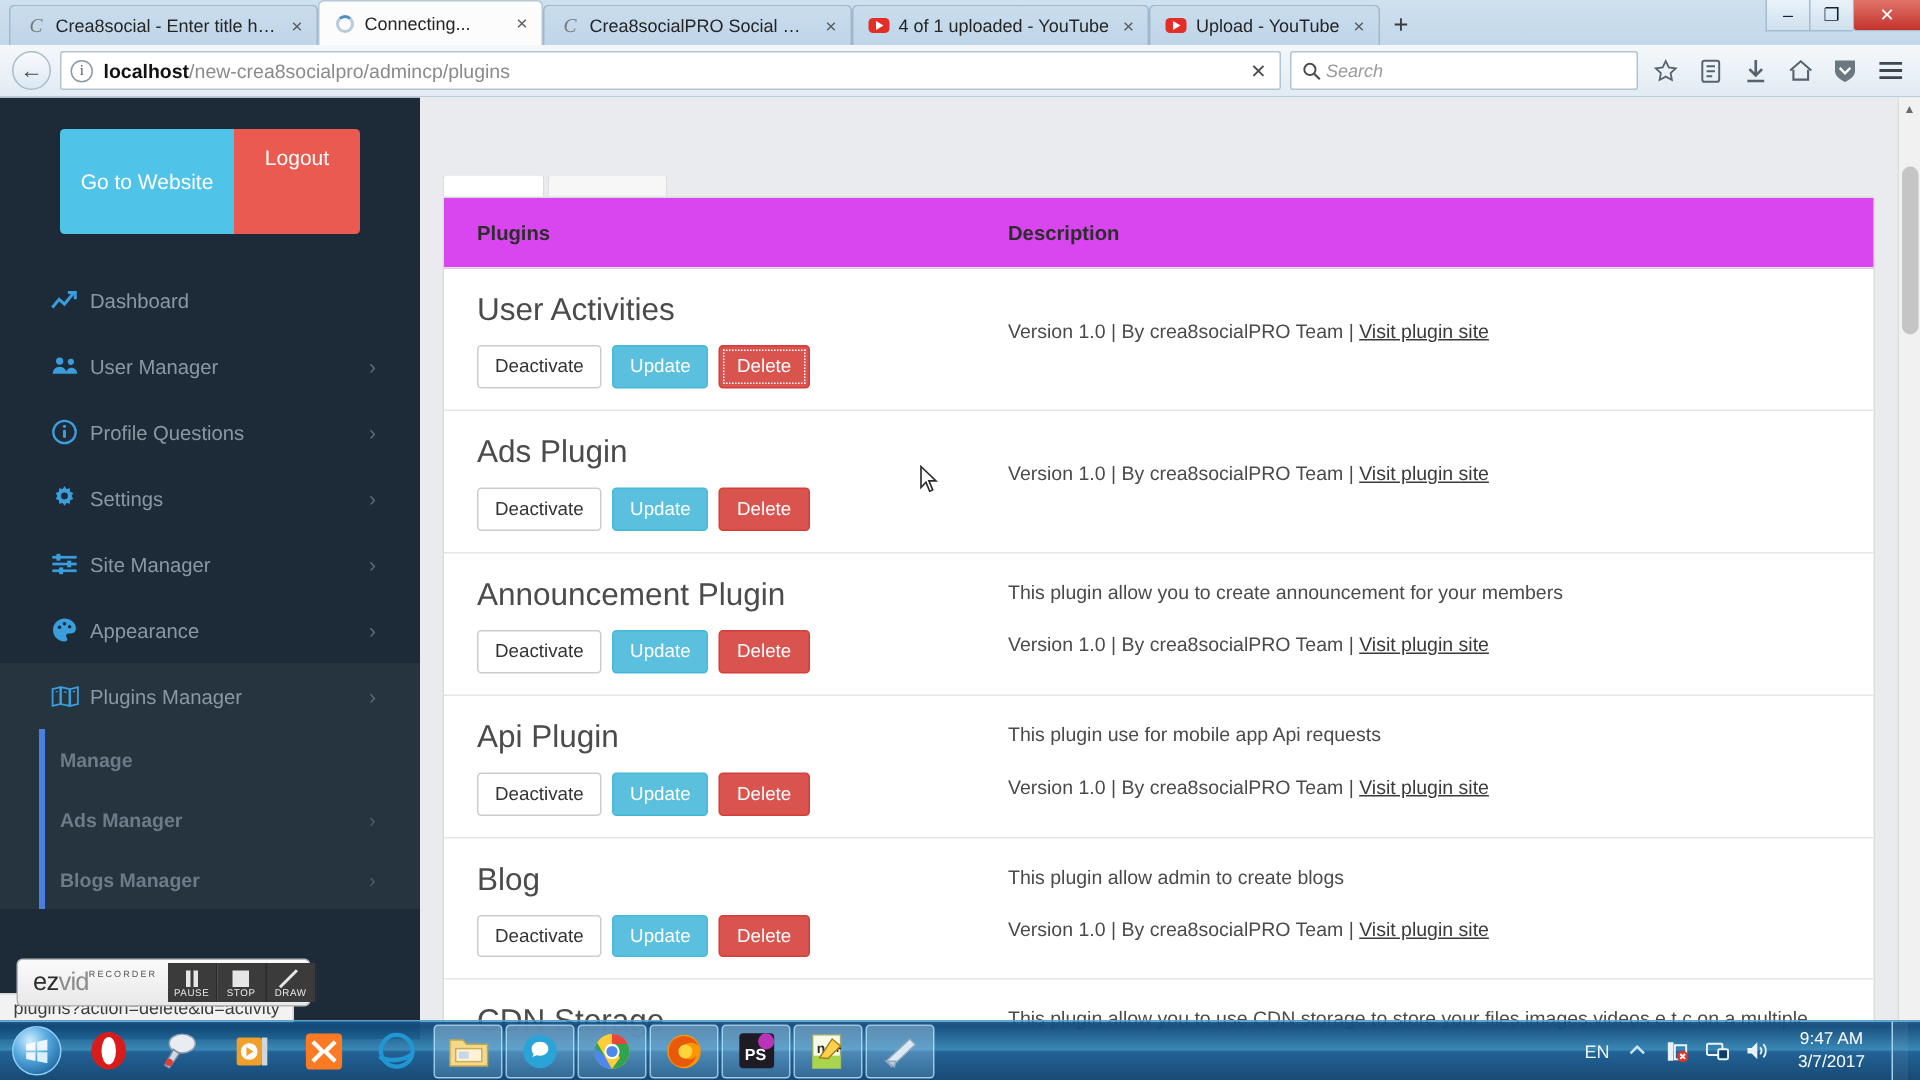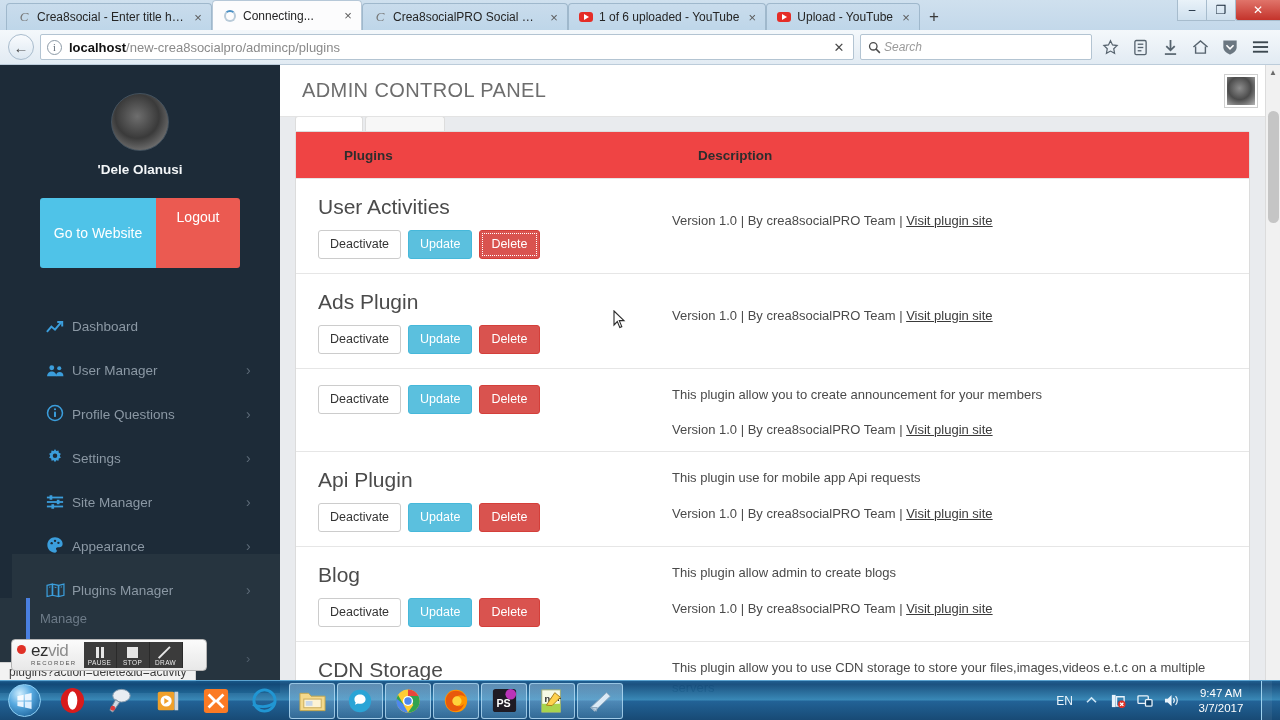--- a/index.html
+++ b/index.html
@@ -146,41 +146,41 @@
   #go-to-website-button {
     flex: 1 1 auto; background: #4fc3e8; color:#fff; text-align:center;
     padding: 27px 0; font-size: 14px; cursor:pointer;
   }
   #logout-button {
     flex: 0 0 84px; background: #eb5a51; color:#fff; text-align:center;
     padding: 11px 0; font-size: 14px; cursor:pointer;
   }
   #sidebar-nav { margin-top: 22px; }
   .nav-item {
-    height: 44px; display:flex; align-items:flex-end; padding: 0 22px 0 34px;
-    color: #8b98a4; font-size: 13.5px; cursor: pointer; position: relative; margin-left: 12px;
+    height: 44px; display:flex; align-items:center; padding: 0 22px 0 34px;
+    color: #8b98a4; font-size: 13.5px; cursor: pointer; position: relative;
   }
   .nav-item .nav-ico {
     width: 26px; flex:0 0 26px; display:flex; align-items:center;
     color: #3b9edc;
   }
   .nav-item .nav-label { flex:1 1 auto; }
   .nav-item .nav-caret { flex:0 0 12px; color:#5d6b78; font-size: 14px; }
   .nav-item.active { background: #26343f; }
   #active-accent {
     position: absolute; left: 26px; width: 4px; background: #4a7fe0;
     top: 0; bottom: 0;
   }
   #plugins-section { position: relative; }
   #plugins-submenu { background: #26343f; }
   .subnav-item {
     height: 40px; display:flex; align-items:center; padding: 0 22px 0 40px;
     color: #6d7b88; font-size: 13px; cursor:pointer;
   }
-  .subnav-item .sub-label { flex:1 1 auto; }
+  .subnav-item .sub-label { flex:1 1 auto;font-weight:bold; }
   .subnav-item .sub-caret { flex:0 0 12px; color:#4f5d6a; font-size: 13px; }
 
   
   #main-area { flex:1 1 auto; height:100%; background:#e9ebee; position:relative; overflow:hidden;}
   #acp-header {
     height: 52px; background:#fff; border-bottom: 1px solid #e3e3e3;
     display:flex; align-items:center; padding: 0 22px;
   }
   #acp-title { flex:1 1 auto; font-size: 20px; color: #6d6d6d; letter-spacing: .4px; }
   #acp-avatar {
@@ -200,21 +200,21 @@
     font-size: 11px; color:#999; overflow:hidden; text-align:center;
   }
   #panel {
     background: #fff; border: 1px solid #dcdcdc; margin: 0 15px;
     border-radius: 2px;
   }
   .prow { display:flex; border-bottom: 1px solid #e6e6e6; }
   .prow:last-child { border-bottom: none; }
   .pcol-name { flex: 0 0 376px; padding: 16px 0 14px 22px; }
   .pcol-desc { flex: 1 1 auto; padding: 16px 18px 14px 0; }
-  #table-head { background:#ef4444;padding-left:26px; }
+  #table-head { background:#d946ef; }
   #table-head .pcol-name, #table-head .pcol-desc {
     padding-top: 16px; padding-bottom: 15px;
     font-size: 13.5px; font-weight: 700; color: #2d2d2d;
   }
   .plugin-title {
     font-size: 21px; color: #4b4b4b; font-weight: 400; margin-bottom: 11px;
   }
   .btn-group { display:flex; gap: 7px; }
   .btn {
     font-size: 12.5px; padding: 5px 11px; border-radius: 3px; cursor:pointer;
@@ -246,21 +246,21 @@
   #mouse-cursor { position: absolute; left: 613px; top: 245px; z-index: 40; }
 
   
   #ezvid-recorder {
     position: absolute; left: 11px; top: 639px; width: 196px; height: 32px;
     background: linear-gradient(to bottom, #fbfbfb, #e8e8e8);
     border: 1px solid #b5b5b5; border-radius: 4px;
     display: flex; align-items: center; z-index: 50;
   }
   #ezvid-rec-dot { width: 9px; height:9px; border-radius:50%; background:#e03127; margin: 0 5px 12px 5px; }
-  #ezvid-logo { display:flex; flex-direction:column; line-height:1; padding-bottom:2px; }
+  #ezvid-logo { display:flex; flex-direction:row; line-height:1; padding-bottom:2px; }
   #ezvid-word { font-size: 17px; color:#2d2d2d; letter-spacing:-.5px; }
   #ezvid-word i { color:#8c8c8c; font-style:normal; }
   #ezvid-sub { font-size: 6px; color:#555; letter-spacing: 1.4px; margin-top:1px; }
   #ezvid-controls { display:flex; margin-left: 7px; height: 26px; }
   .ezbtn {
     width: 33px; background: #3b3b3b; color:#e9e9e9;
     display:flex; flex-direction:column; align-items:center; justify-content:flex-end;
     font-size: 6.5px; letter-spacing:.4px; padding-bottom: 2px; cursor:pointer;
     border-right: 1px solid #2a2a2a;
   }
@@ -354,21 +354,21 @@
           <span class="fav-c">C</span>
         </span>
       <span class="tab-title">Crea8socialPRO Social Network...</span>
       <span class="tab-close">×</span>
     </div>
 
     <div class="tab">
       <span class="tab-favicon">
           <span class="fav-yt"></span>
         </span>
-      <span class="tab-title">1 of 6 uploaded - YouTube</span>
+      <span class="tab-title">4 of 1 uploaded - YouTube</span>
       <span class="tab-close">×</span>
     </div>
 
     <div class="tab">
       <span class="tab-favicon">
           <span class="fav-yt"></span>
         </span>
       <span class="tab-title">Upload - YouTube</span>
       <span class="tab-close">×</span>
     </div>
@@ -436,24 +436,20 @@
           <line x1="1" y1="2" x2="17" y2="2" stroke="#3d4850" stroke-width="2"></line>
           <line x1="1" y1="7" x2="17" y2="7" stroke="#3d4850" stroke-width="2"></line>
           <line x1="1" y1="12" x2="17" y2="12" stroke="#3d4850" stroke-width="2"></line>
         </svg>
     </span>
   </div>
 
   <div id="page-viewport">
 
     <div id="sidebar">
-      <div id="profile-block">
-        <div id="avatar-large"></div>
-        <div id="profile-name">'Dele Olanusi</div>
-      </div>
 
       <div id="sidebar-buttons">
         <div id="go-to-website-button">Go to Website</div>
         <div id="logout-button">Logout</div>
       </div>
 
       <div id="sidebar-nav">
 
         <div class="nav-item">
           <span class="nav-ico">
@@ -558,26 +554,20 @@
               <span class="sub-caret">›</span>
             </div>
           </div>
         </div>
 
       </div>
     </div>
 
     <div id="main-area">
 
-      <div id="acp-header">
-        <div id="acp-title">ADMIN CONTROL PANEL</div>
-        <div id="acp-avatar">
-            <div></div>
-          </div>
-      </div>
 
       <div id="content-scroll">
 
         <div id="tabs-cutoff">
           <div class="cut-tab" style="left:0; width:68px;"></div>
           <div class="cut-tab" style="left:70px; width:80px; background:#f7f7f7;"></div>
         </div>
 
         <div id="panel">
 
@@ -609,20 +599,21 @@
                 <span class="btn btn-delete">Delete</span>
               </div>
             </div>
             <div class="pcol-desc">
               <div class="meta-text"><span>Version 1.0 | By crea8socialPRO Team | </span><span class="plugin-link">Visit plugin site</span></div>
             </div>
           </div>
 
           <div class="prow">
             <div class="pcol-name">
+              <div class="plugin-title">Announcement Plugin</div>
               <div class="btn-group">
                 <span class="btn btn-deactivate">Deactivate</span>
                 <span class="btn btn-update">Update</span>
                 <span class="btn btn-delete">Delete</span>
               </div>
             </div>
             <div class="pcol-desc">
               <div class="desc-text">This plugin allow you to create announcement for your members</div>
               <div class="meta-text"><span>Version 1.0 | By crea8socialPRO Team | </span><span class="plugin-link">Visit plugin site</span></div>
             </div>

